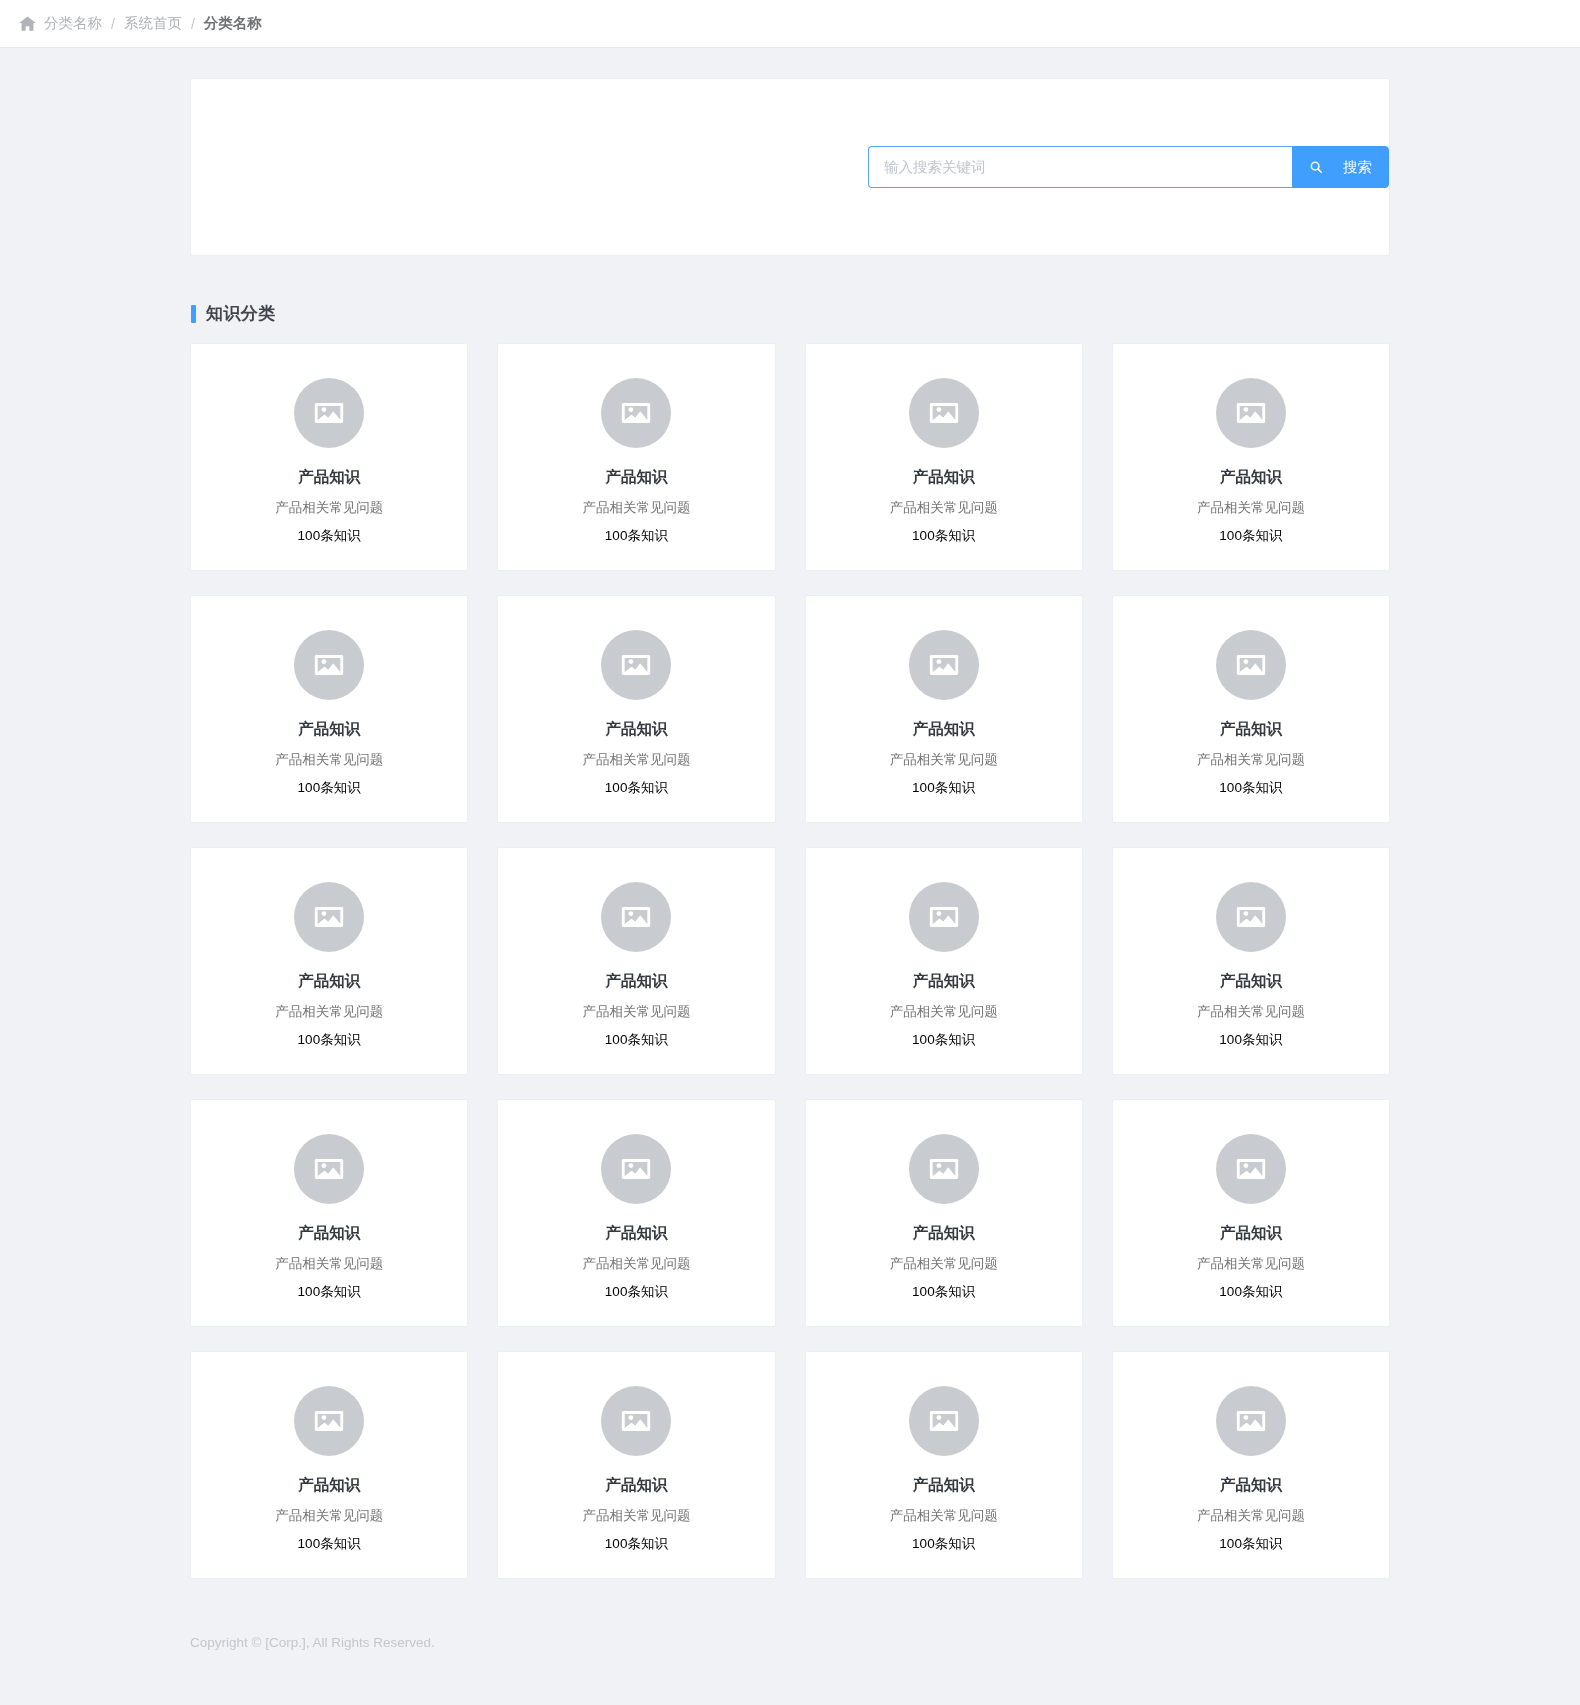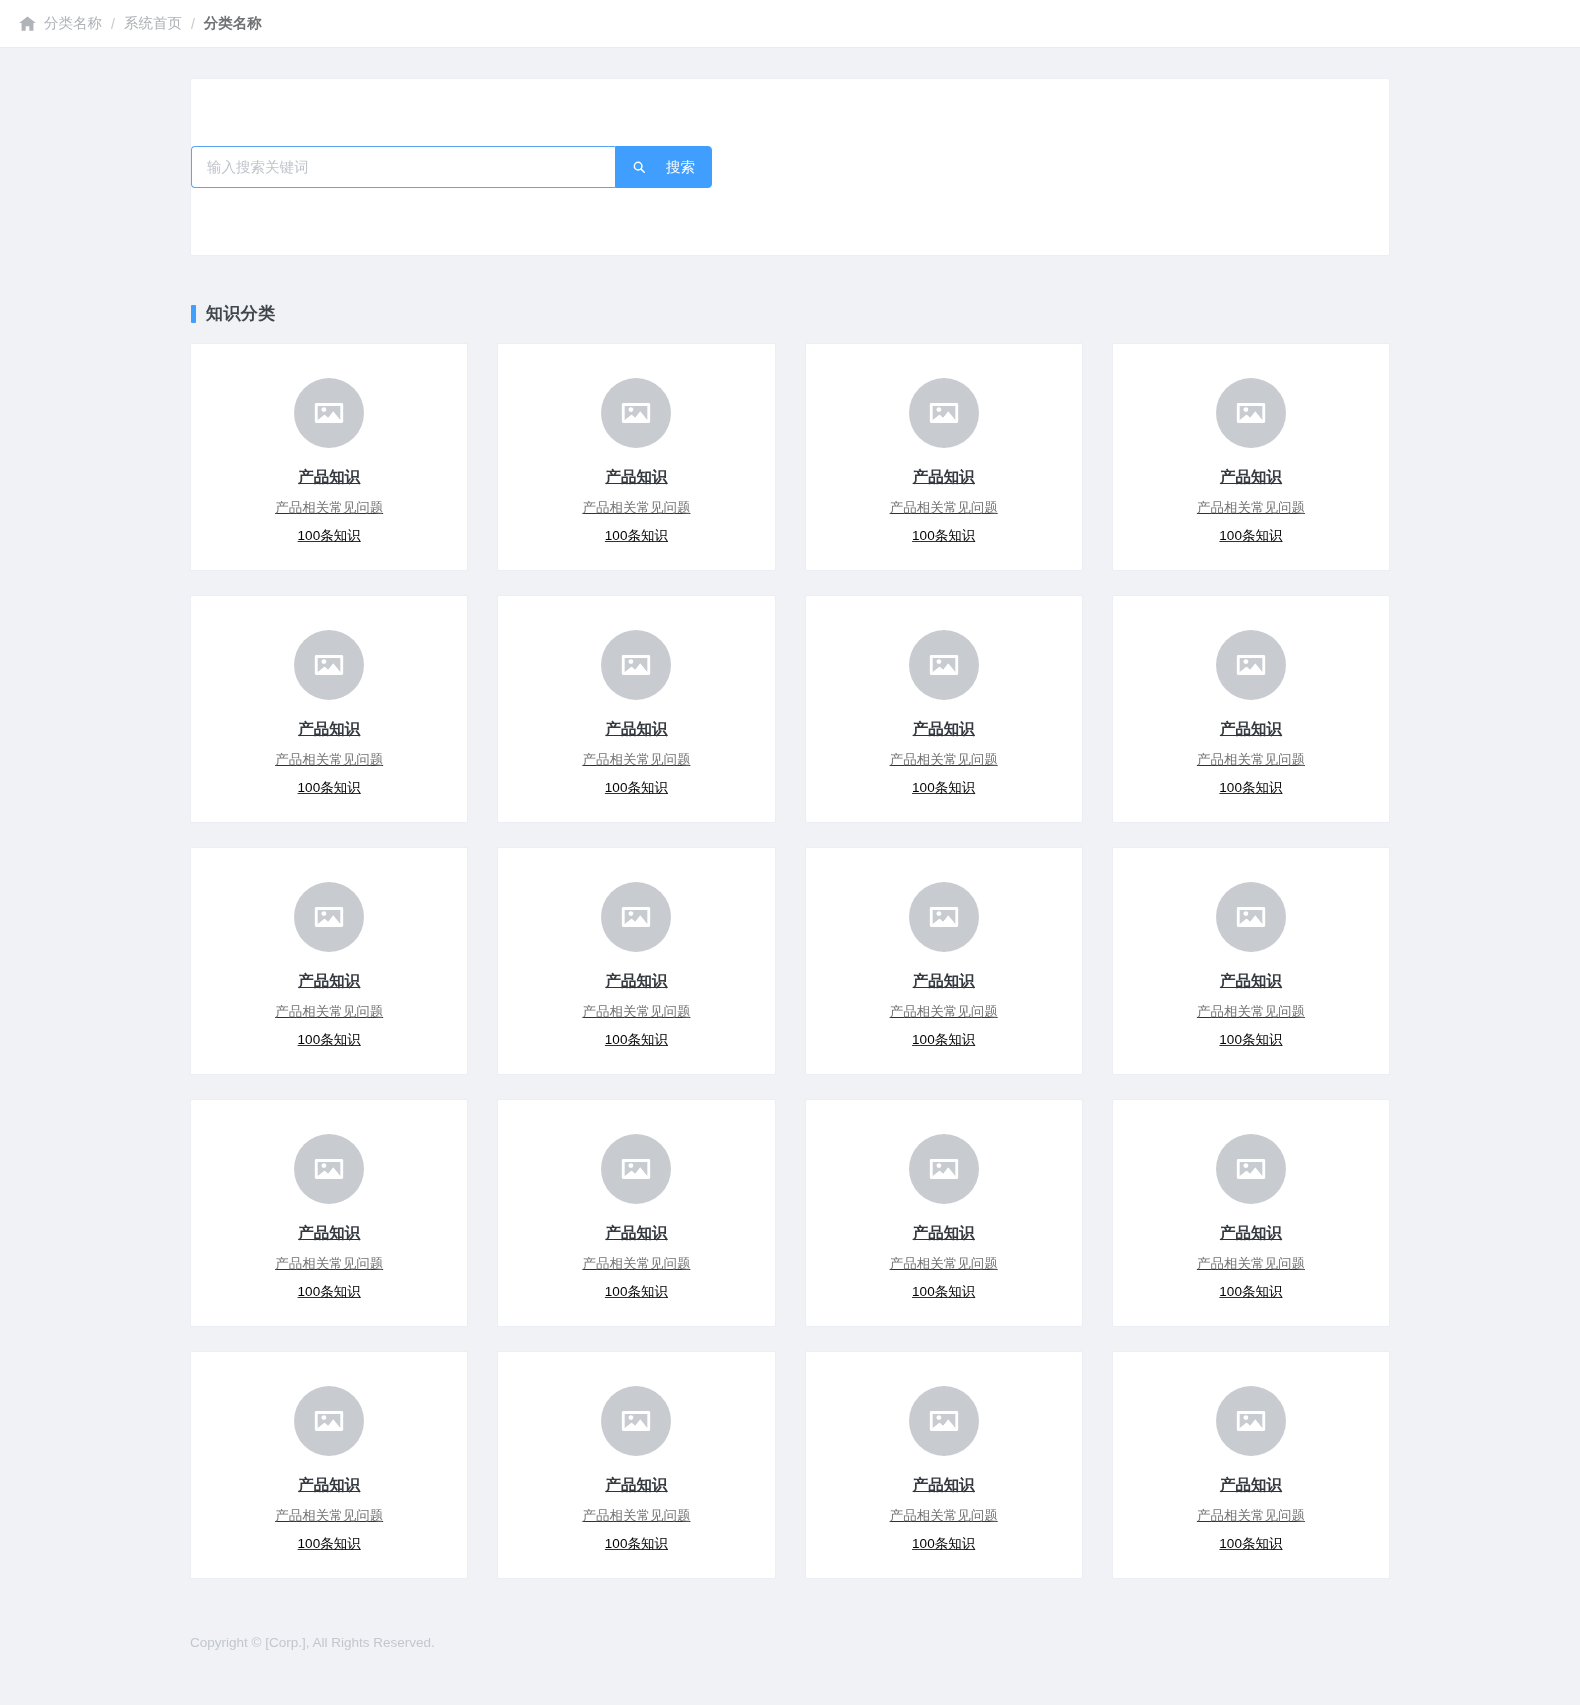--- a/index.html
+++ b/index.html
@@ -33,21 +33,21 @@
   .wrap{width:1200px;margin:0 auto;padding-top:30px;}
 
   
   .search-panel{
     background:#ffffff;
     border:1px solid #ebeef5;
     border-radius:2px;
     height:178px;
     display:flex;
     align-items:center;
-    justify-content:flex-start;
+    justify-content:flex-end;
     margin-bottom:46px;
   }
   .search-row{display:flex;align-items:stretch;height:42px;}
   .search-input{
     width:424px;
     height:42px;
     border:1px solid #5aa5f5;
     border-right:none;
     border-radius:4px 0 0 4px;
     padding:0 15px;
@@ -88,21 +88,20 @@
     display:inline-block;
   }
   .sec-text{font-size:17px;font-weight:bold;color:#3e4category;color:#41464d;letter-spacing:.4px;}
 
   
   .grid{
     display:grid;
     grid-template-columns:repeat(4,1fr);
     gap:24px 29px;
     padding-bottom:40px;
-    text-decoration:underline;
   }
   .cat-card{
     background:#ffffff;
     border:1px solid #ebeef5;
     border-radius:2px;
     height:228px;
     display:flex;
     flex-direction:column;
     align-items:center;
     justify-content:flex-start;

